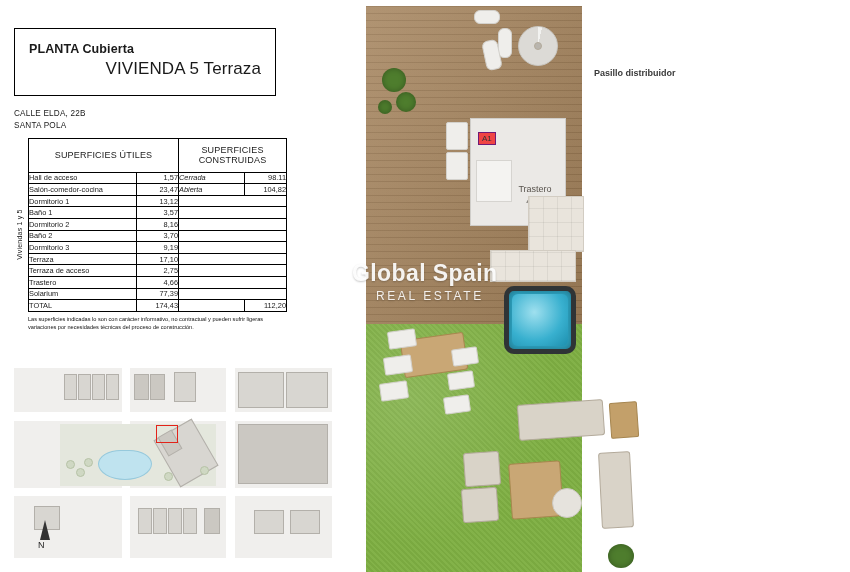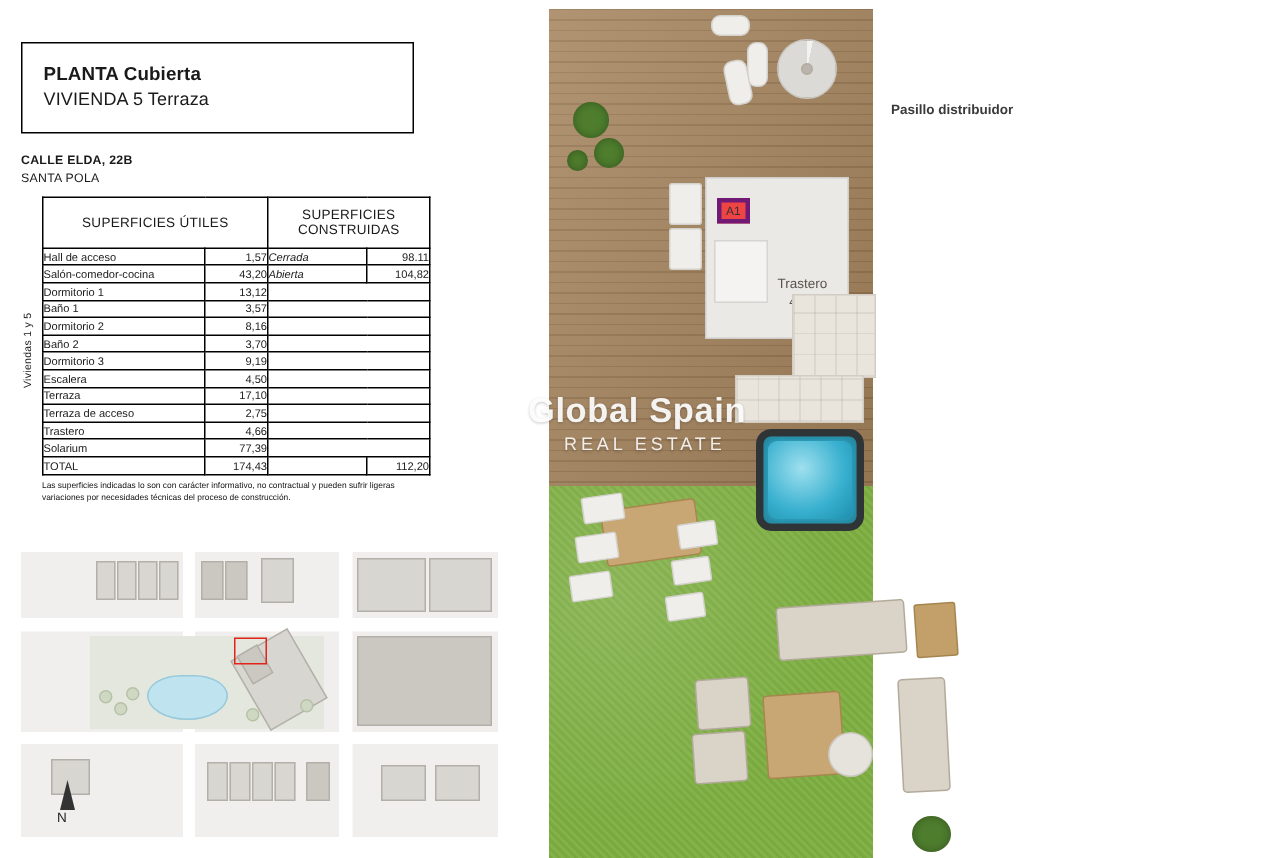--- a/index.html
+++ b/index.html
@@ -23,29 +23,29 @@
 
   
   .title-box {
     border: 1px solid #000;
     padding: 12px 14px 14px 14px;
     width: 262px;
     background: #fff;
   }
   .title-line1 { font-size: 12.5px; letter-spacing: .1px; line-height: 1.35; }
   .title-line1 b { font-weight: bold; }
-  .title-line2 { font-size: 12px; letter-spacing: .1px; line-height: 1.35; }
+  .title-line2 { font-size: 17px; letter-spacing: .1px; line-height: 1.35; text-align: right; }
 
   .addr {
     margin-top: 12px;
     font-size: 8.2px;
     line-height: 1.45;
     letter-spacing: .2px;
   }
-  .addr .street { font-weight: bold; }
+  .addr .street { font-weight: normal; }
 
   
   .table-wrap {
     position: relative;
     margin-top: 6px;
     width: 272px;
   }
   .vert-label {
     position: absolute;
     left: -2px; top: 0;
@@ -248,21 +248,21 @@
     position: absolute;
     font-size: 9px;
     color: #59544e;
     text-align: center;
     line-height: 1.3;
   }
   .label-at {
     position: absolute;
     font-size: 8px;
     color: #333;
-    border: 3px solid #701a75;
+    border: 1px solid #701a75;
     background: #ef4444;
     padding: 1px 3px;
   }
   .pasillo {
     position: absolute;
     left: 228px; top: 68px;
     font-size: 9px;
     color: #3a3a3a;
     white-space: nowrap;
     font-weight: bold;
@@ -335,21 +335,21 @@
         </thead>
         <tbody>
           <tr>
             <td class="cell-name">Hall de acceso</td>
             <td class="cell-val">1,57</td>
             <td class="cell-cname">Cerrada</td>
             <td class="cell-cval">98.11</td>
           </tr>
           <tr>
             <td class="cell-name">Salón-comedor-cocina</td>
-            <td class="cell-val">43,20</td>
+            <td class="cell-val">23,47</td>
             <td class="cell-cname">Abierta</td>
             <td class="cell-cval">104,82</td>
           </tr>
           <tr>
             <td class="cell-name">Dormitorio 1</td>
             <td class="cell-val">13,12</td>
             <td class="blank" colspan="2"></td>
           </tr>
           <tr>
             <td class="cell-name">Baño 1</td>
@@ -362,25 +362,20 @@
             <td class="blank" colspan="2"></td>
           </tr>
           <tr>
             <td class="cell-name">Baño 2</td>
             <td class="cell-val">3,70</td>
             <td class="blank" colspan="2"></td>
           </tr>
           <tr>
             <td class="cell-name">Dormitorio 3</td>
             <td class="cell-val">9,19</td>
-            <td class="blank" colspan="2"></td>
-          </tr>
-          <tr>
-            <td class="cell-name">Escalera</td>
-            <td class="cell-val">4,50</td>
             <td class="blank" colspan="2"></td>
           </tr>
           <tr>
             <td class="cell-name">Terraza</td>
             <td class="cell-val">17,10</td>
             <td class="blank" colspan="2"></td>
           </tr>
           <tr>
             <td class="cell-name">Terraza de acceso</td>
             <td class="cell-val">2,75</td>

